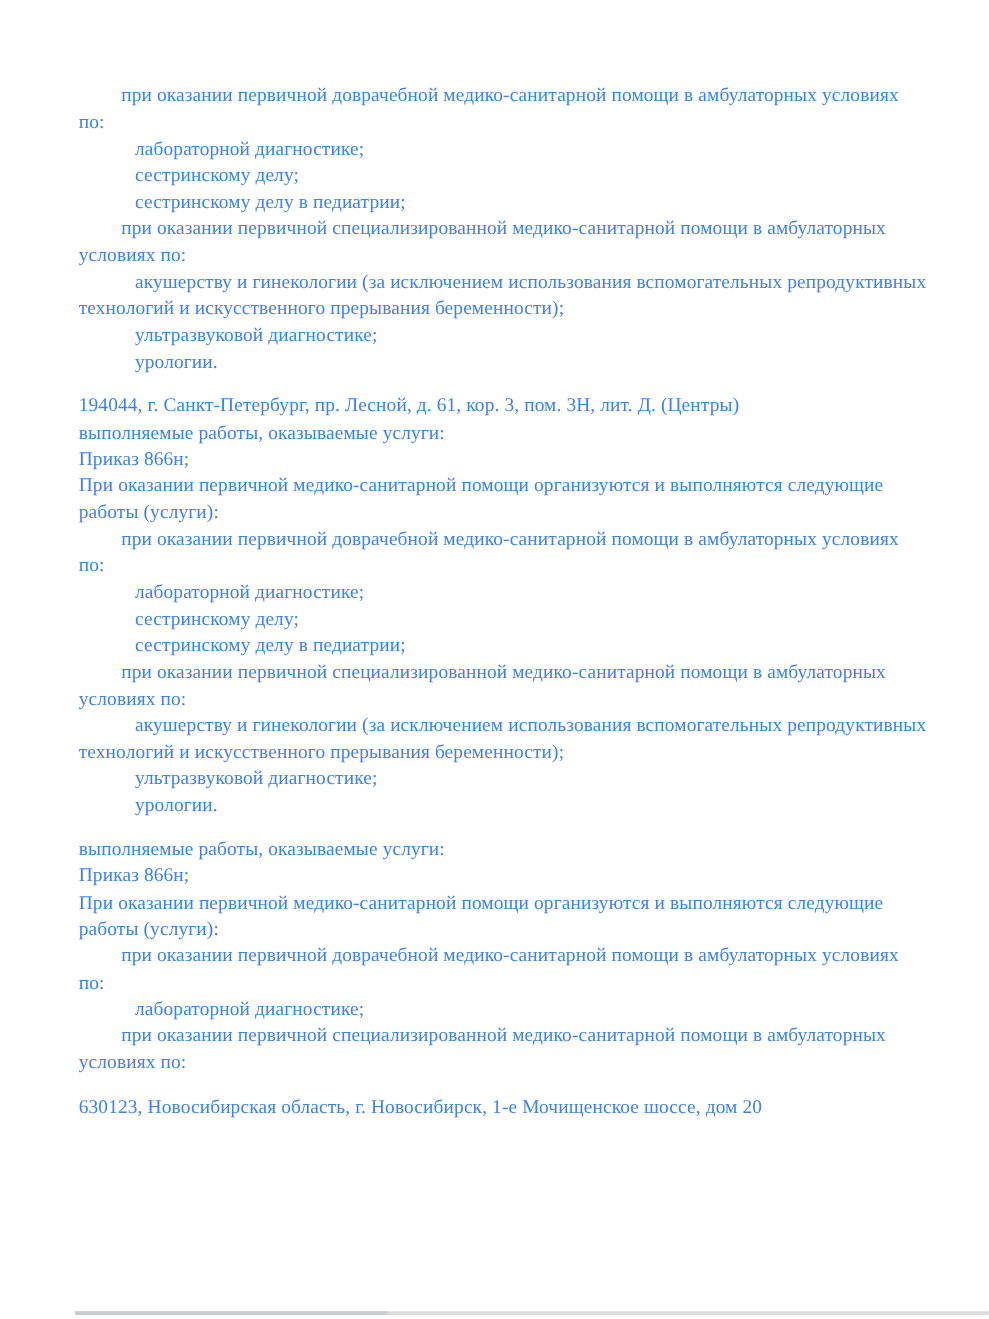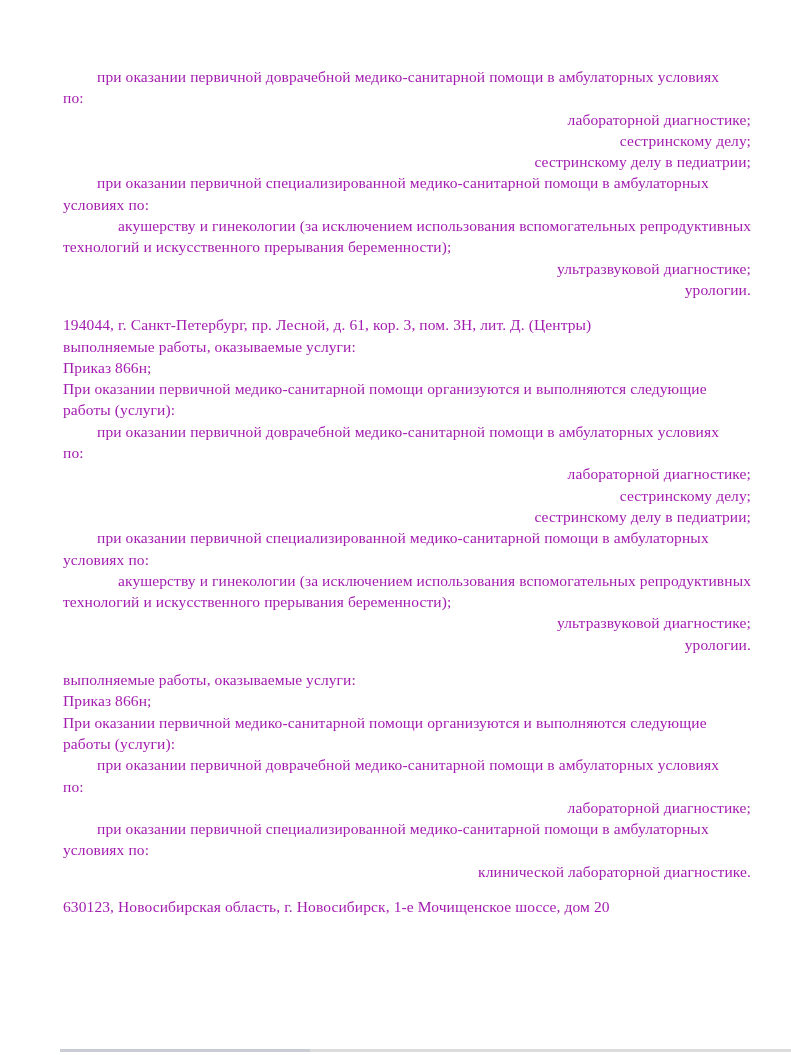--- a/index.html
+++ b/index.html
@@ -7,39 +7,39 @@
     padding: 0;
     background: #ffffff;
   }
   .page {
     position: relative;
     width: 791px;
     height: 1055px;
     background: #ffffff;
     overflow: hidden;
     font-family: "Liberation Serif", "DejaVu Serif", serif;
-    color: #a21caf;
+    color: #3b82f6;
   }
   .doc-body {
     position: absolute;
     top: 66px;
     left: 63px;
     right: 40px;
   }
   .doc-line {
     margin: 0;
     padding: 0;
     white-space: pre;
     font-size: 15.5px;
     line-height: 21.3px;
     letter-spacing: 0.1px;
   }
   .indent-0 { padding-left: 0; font-family: Liberation Serif, serif; }
   .indent-1 { padding-left: 34px; }
-  .indent-2 { padding-left: 45px; text-align: right; }
+  .indent-2 { padding-left: 45px; }
   .blank-line {
     height: 14px;
     line-height: 14px;
   }
   .bottom-divider {
     position: absolute;
     bottom: 3px;
     left: 60px;
     right: 0;
     height: 3px;
@@ -90,20 +90,19 @@
       <p class="doc-line indent-0 blank-line"></p>
       <p class="doc-line indent-0">выполняемые работы, оказываемые услуги:</p>
       <p class="doc-line indent-0">Приказ 866н;</p>
       <p class="doc-line indent-0">При оказании первичной медико-санитарной помощи организуются и выполняются следующие</p>
       <p class="doc-line indent-0">работы (услуги):</p>
       <p class="doc-line indent-1">при оказании первичной доврачебной медико-санитарной помощи в амбулаторных условиях</p>
       <p class="doc-line indent-0">по:</p>
       <p class="doc-line indent-2">лабораторной диагностике;</p>
       <p class="doc-line indent-1">при оказании первичной специализированной медико-санитарной помощи в амбулаторных</p>
       <p class="doc-line indent-0">условиях по:</p>
-      <p class="doc-line indent-2">клинической лабораторной диагностике.</p>
       <p class="doc-line indent-0 blank-line"></p>
       <p class="doc-line indent-0">630123, Новосибирская область, г. Новосибирск, 1-е Мочищенское шоссе, дом 20</p>
     </div>
   <div class="bottom-divider">
     <div class="bottom-divider-accent"></div>
   </div>
 </div>
 
 </body></html>

